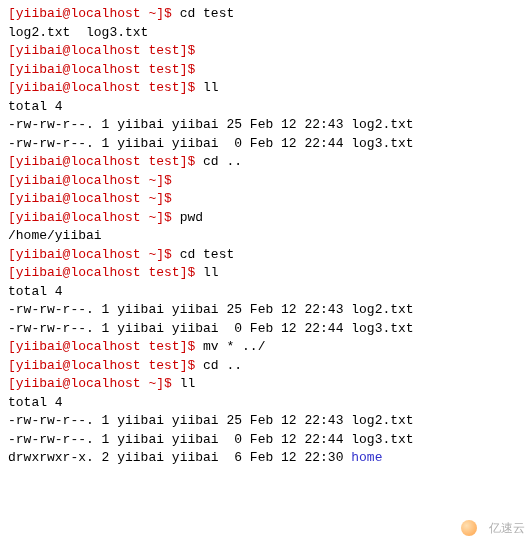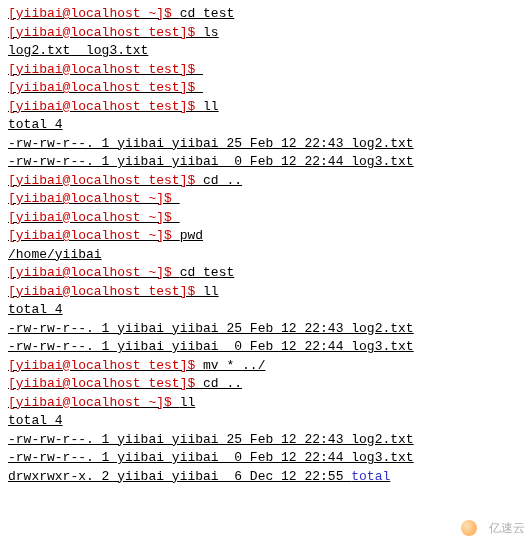--- a/index.html
+++ b/index.html
@@ -7,21 +7,21 @@
       background: #ffffff;
       font-family: "Consolas", "Courier New", monospace;
       font-size: 13px;
       line-height: 18.5px;
       padding: 5px 8px;
       width: 531px;
       height: 543px;
       position: relative;
       overflow: hidden;
     }
-    .line { white-space: pre; text-decoration: underline; }
+    .line { white-space: pre; }
     .red { color: #cc0000; }
     .blue { color: #3030cc; }
     .black { color: #000000; }
     .watermark {
       position: absolute;
       right: 6px;
       bottom: 6px;
       display: flex;
       align-items: center;
       gap: 12px;
@@ -34,21 +34,20 @@
       width: 16px; height: 16px; border-radius: 50%;
       background: radial-gradient(circle at 35% 35%, #ffd9a0, #ff8c1a);
       flex-shrink: 0;
     }
   </style>
 </head>
 <body>
 
 <div>
   <div class="line"><span class="red">[yiibai@localhost ~]$ </span><span class="black">cd test</span></div>
-  <div class="line"><span class="red">[yiibai@localhost test]$ </span><span class="black">ls</span></div>
   <div class="line black">log2.txt  log3.txt</div>
   <div class="line"><span class="red">[yiibai@localhost test]$ </span></div>
   <div class="line"><span class="red">[yiibai@localhost test]$ </span></div>
   <div class="line"><span class="red">[yiibai@localhost test]$ </span><span class="black">ll</span></div>
   <div class="line black">total 4</div>
   <div class="line black">-rw-rw-r--. 1 yiibai yiibai 25 Feb 12 22:43 log2.txt</div>
   <div class="line black">-rw-rw-r--. 1 yiibai yiibai  0 Feb 12 22:44 log3.txt</div>
   <div class="line"><span class="red">[yiibai@localhost test]$ </span><span class="black">cd ..</span></div>
   <div class="line"><span class="red">[yiibai@localhost ~]$ </span></div>
   <div class="line"><span class="red">[yiibai@localhost ~]$ </span></div>
@@ -58,19 +57,19 @@
   <div class="line"><span class="red">[yiibai@localhost test]$ </span><span class="black">ll</span></div>
   <div class="line black">total 4</div>
   <div class="line black">-rw-rw-r--. 1 yiibai yiibai 25 Feb 12 22:43 log2.txt</div>
   <div class="line black">-rw-rw-r--. 1 yiibai yiibai  0 Feb 12 22:44 log3.txt</div>
   <div class="line"><span class="red">[yiibai@localhost test]$ </span><span class="black">mv * ../</span></div>
   <div class="line"><span class="red">[yiibai@localhost test]$ </span><span class="black">cd ..</span></div>
   <div class="line"><span class="red">[yiibai@localhost ~]$ </span><span class="black">ll</span></div>
   <div class="line black">total 4</div>
   <div class="line black">-rw-rw-r--. 1 yiibai yiibai 25 Feb 12 22:43 log2.txt</div>
   <div class="line black">-rw-rw-r--. 1 yiibai yiibai  0 Feb 12 22:44 log3.txt</div>
-  <div class="line"><span class="black">drwxrwxr-x. 2 yiibai yiibai  6 Dec 12 22:55 </span><span class="blue">total</span></div>
+  <div class="line"><span class="black">drwxrwxr-x. 2 yiibai yiibai  6 Feb 12 22:30 </span><span class="blue">home</span></div>
 </div>
 
 <div class="watermark">
   <span class="dot"></span>
   <span>亿速云</span>
 </div>
 
 </body></html>

